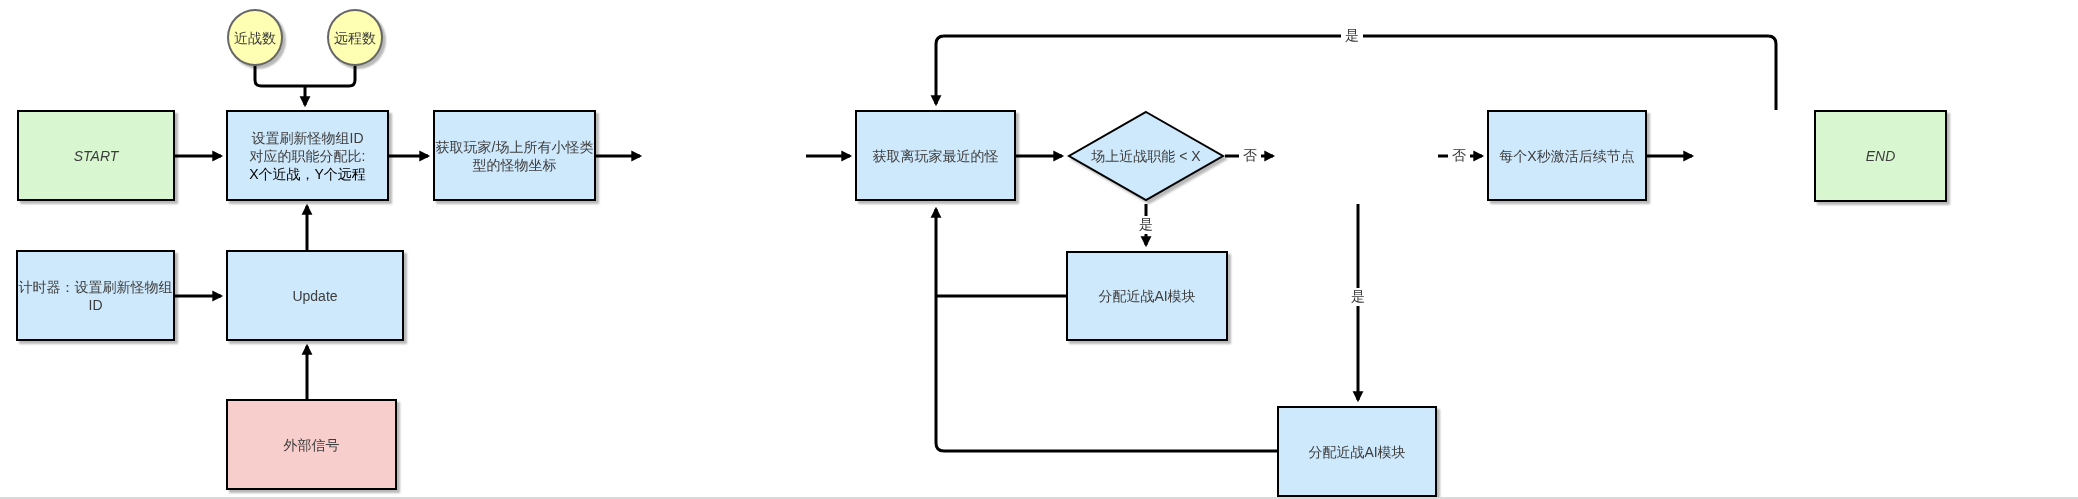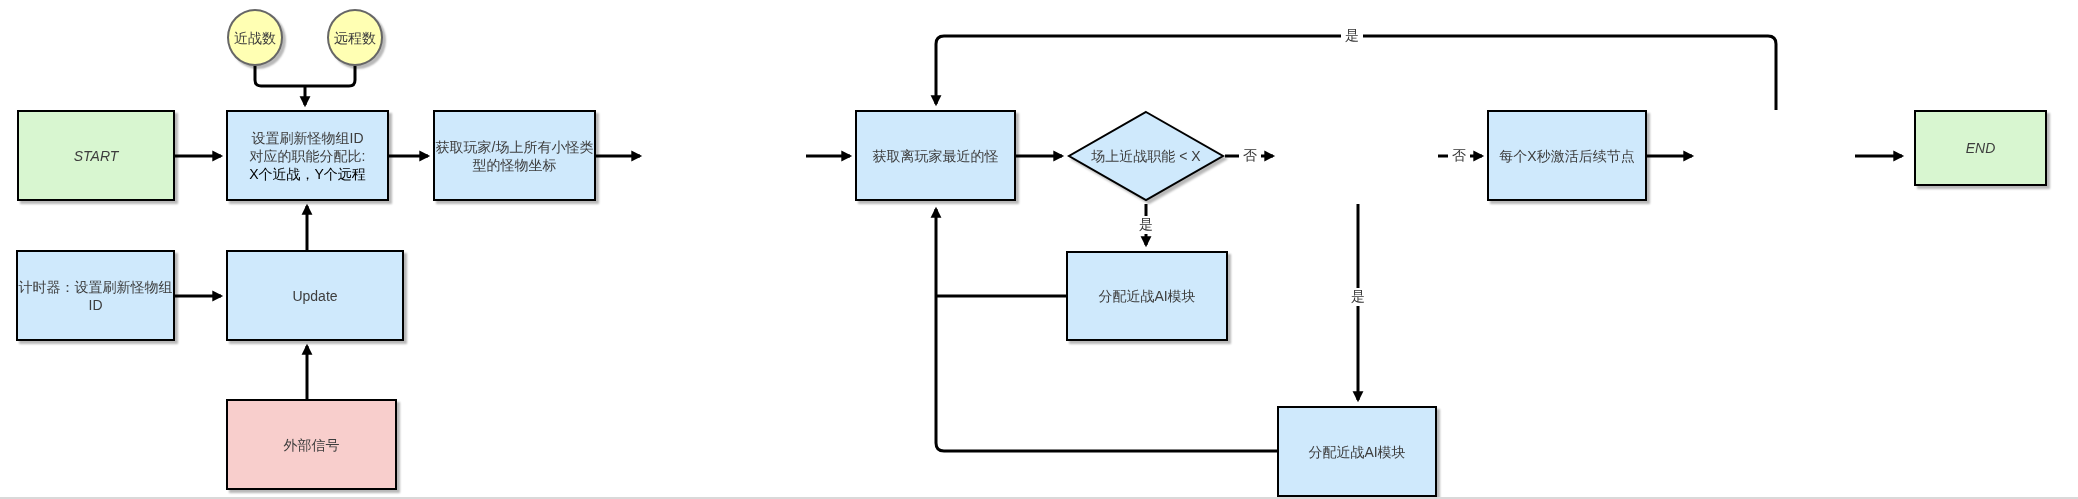--- a/index.html
+++ b/index.html
@@ -106,21 +106,21 @@
       </svg>
     <div class="dlabel">场上近战职能 &lt; X</div>
   </div>
 
 
   <div class="node rect blue" style="left:1487px;top:110px;width:160px;height:91px">
     <div class="label">每个X秒激活后续节点</div>
   </div>
 
 
-  <div class="node rect green" style="left:1914px;top:110px;width:133px;height:76px">
+  <div class="node rect green" style="left:1814px;top:110px;width:133px;height:92px">
     <div class="label">END</div>
   </div>
 
   <div class="node rect blue" style="left:16px;top:250px;width:159px;height:91px">
     <div class="label w162">计时器：设置刷新怪物组ID</div>
   </div>
 
   <div class="node rect blue" style="left:226px;top:250px;width:178px;height:91px">
     <div class="label">Update</div>
   </div>

